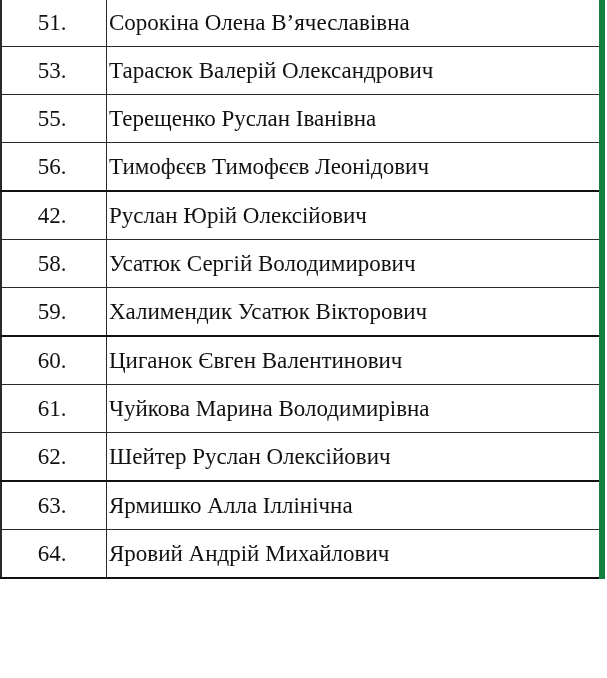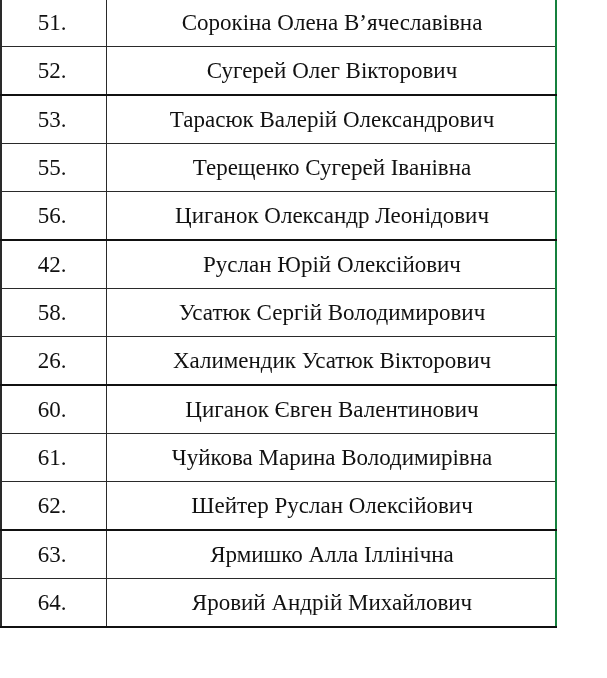--- a/index.html
+++ b/index.html
@@ -14,88 +14,84 @@
       position: relative;
     }
     .doc {
       position: absolute;
       left: 0;
       top: -1px;
       width: 606px;
     }
     table {
       border-collapse: collapse;
-      width: 557px;
+      width: 605px;
       table-layout: fixed;
     }
     td {
       border: 1.5px solid #2a2a2a;
       height: 47px;
       padding: 0;
       font-family: "Liberation Serif", "DejaVu Serif", serif;
       font-size: 23px;
       color: #111111;
       vertical-align: middle;
       white-space: nowrap;
       overflow: hidden;
     }
     td.num {
       width: 100px;
       text-align: center;
       padding-right: 4px;
       border-left: 2px solid #2a2a2a;
     }
     td.name {
-      text-align: center;
+      text-align: left;
       padding-left: 2px;
-      border-right: 2px solid #15803d;
+      border-right: 6px solid #15803d;
     }
     tr.thick td {
       border-bottom: 2.5px solid #111111;
     }
     tr:first-child td {
       border-top: none;
     }
   </style>
 </head>
 <body>
 
 <div class="doc">
   <table>
     <tbody>
       <tr>
         <td class="num">51.</td>
         <td class="name">Сорокіна Олена В’ячеславівна</td>
       </tr>
-      <tr class="thick">
-        <td class="num">52.</td>
-        <td class="name">Сугерей Олег Вікторович</td>
-      </tr>
       <tr>
         <td class="num">53.</td>
         <td class="name">Тарасюк Валерій Олександрович</td>
       </tr>
       <tr>
         <td class="num">55.</td>
-        <td class="name">Терещенко Сугерей Іванівна</td>
+        <td class="name">Терещенко Руслан Іванівна</td>
       </tr>
       <tr class="thick">
         <td class="num">56.</td>
-        <td class="name">Циганок Олександр Леонідович</td>
+        <td class="name">Тимофєєв Тимофєєв Леонідович</td>
       </tr>
       <tr>
         <td class="num">42.</td>
         <td class="name">Руслан Юрій Олексійович</td>
       </tr>
       <tr>
         <td class="num">58.</td>
         <td class="name">Усатюк Сергій Володимирович</td>
       </tr>
       <tr class="thick">
-        <td class="num">26.</td>
+        <td class="num">59.</td>
         <td class="name">Халимендик Усатюк Вікторович</td>
       </tr>
       <tr>
         <td class="num">60.</td>
         <td class="name">Циганок Євген Валентинович</td>
       </tr>
       <tr>
         <td class="num">61.</td>
         <td class="name">Чуйкова Марина Володимирівна</td>
       </tr>

